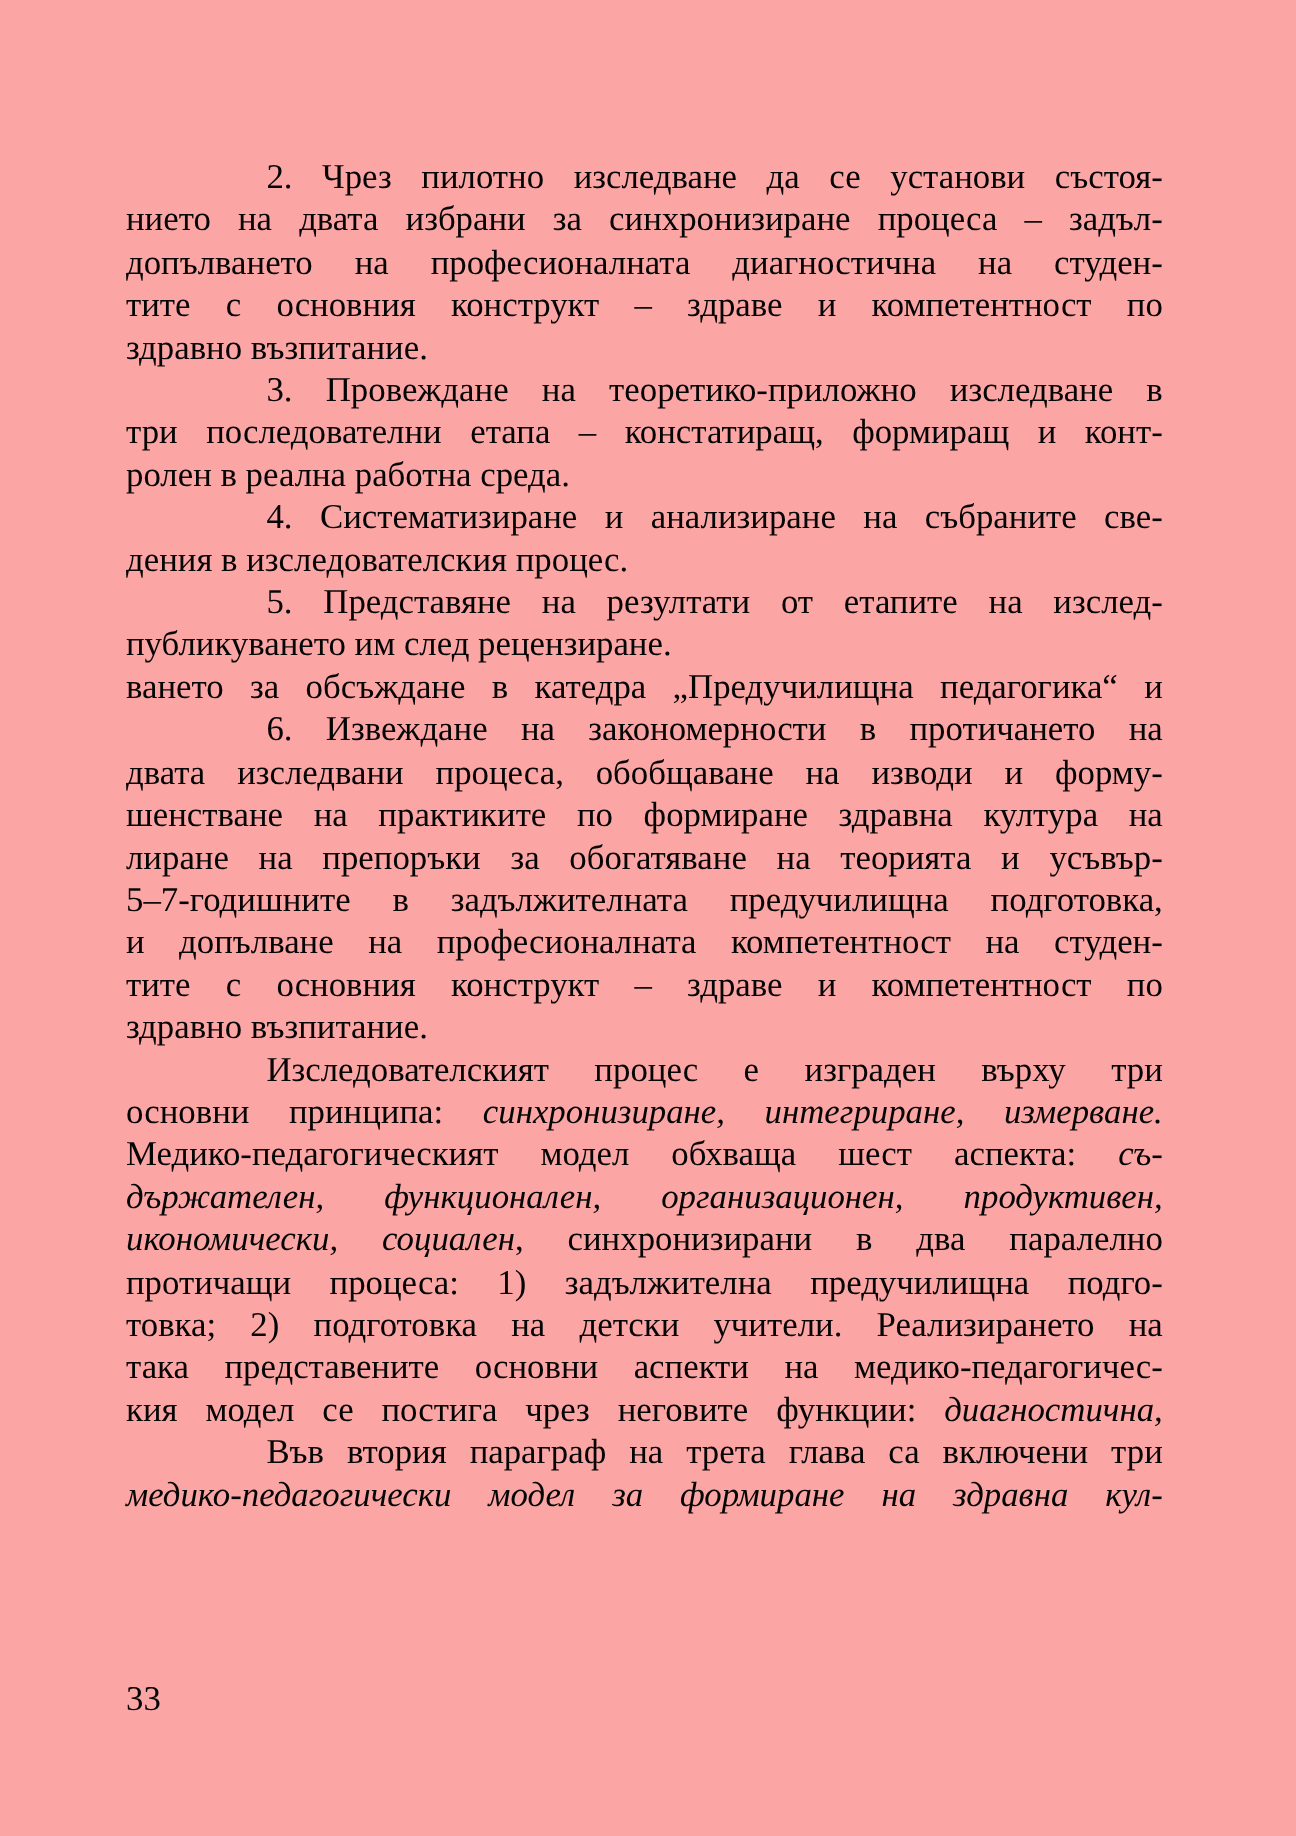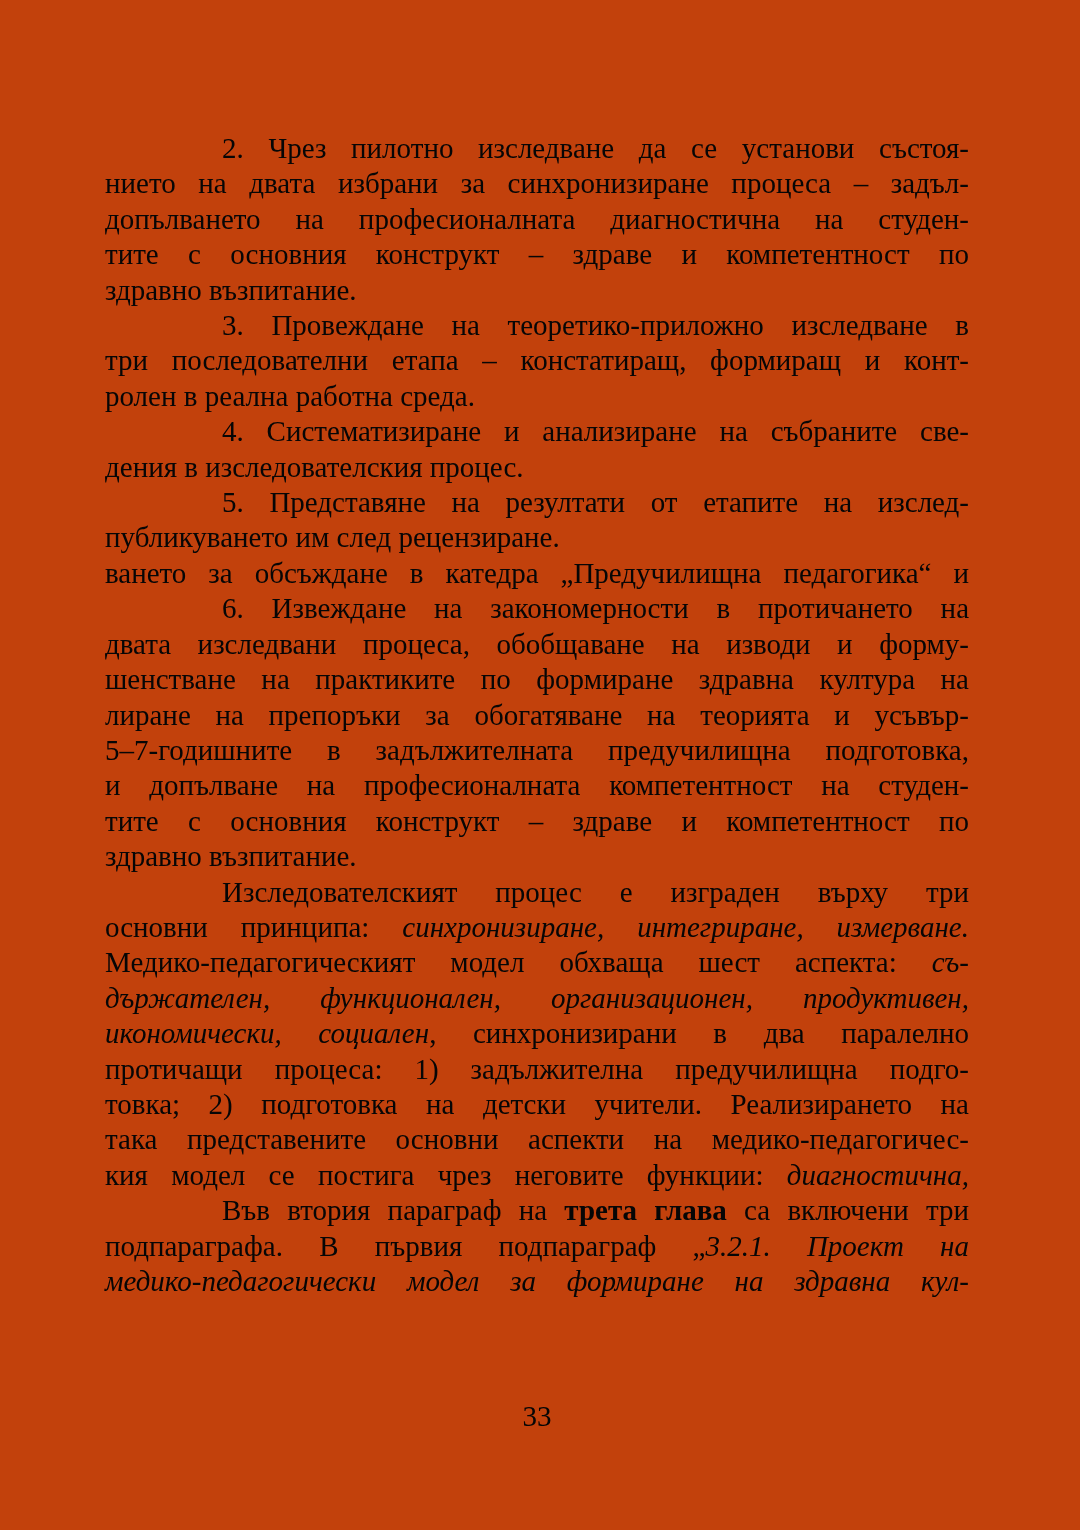--- a/index.html
+++ b/index.html
@@ -1,47 +1,47 @@
 <!DOCTYPE html>
 <html><head>
 <meta charset="utf-8">
 <style>
   html, body { margin: 0; padding: 0; background: #e8e8e8; }
   .page {
     position: relative;
     width: 1080px;
     height: 1530px;
-    background: #c2410c;
+    background: #fca5a5;
     font-family: "Liberation Serif", "DejaVu Serif", serif;
     color: #060606;
     overflow: hidden;
   }
   .text-block {
     position: absolute;
     left: 105px;
     top: 131px;
     width: 864px;
     font-size: 29px;
     line-height: 35.4px;
   }
   .para { margin: 0; padding: 0; }
   .line {
     text-align: justify;
     text-align-last: justify;
   }
   .line.last { text-align-last: left; }
   .line.first { text-indent: 117px; }
   .it { font-style: italic; }
-  .bo { font-weight: bold; }
+  .bo { font-weight: normal; }
   .page-number {
     position: absolute;
     left: 105px;
     top: 1399px;
     width: 864px;
-    text-align: center;
+    text-align: left;
     font-size: 29px;
     line-height: 35.4px;
   }
 </style>
 </head>
 <body>
 
 <div class="page">
   <div class="text-block">
       <div class="para">
@@ -81,18 +81,17 @@
         <div class="line"><span>Медико-педагогическият модел обхваща шест аспекта: </span><span class="it">съ-</span></div>
         <div class="line"><span class="it">държателен, функционален, организационен, продуктивен,</span></div>
         <div class="line"><span class="it">икономически, социален</span><span>, синхронизирани в два паралелно</span></div>
         <div class="line"><span>протичащи процеса: 1) задължителна предучилищна подго-</span></div>
         <div class="line"><span>товка; 2) подготовка на детски учители. Реализирането на</span></div>
         <div class="line"><span>така представените основни аспекти на медико-педагогичес-</span></div>
         <div class="line"><span>кия модел се постига чрез неговите функции: </span><span class="it">диагностична,</span></div>
       </div>
       <div class="para">
         <div class="line first"><span>Във втория параграф на </span><span class="bo">трета глава</span><span> са включени три</span></div>
-        <div class="line"><span>подпараграфа. В първия подпараграф „</span><span class="it">3.2.1. Проект на</span></div>
         <div class="line"><span class="it">медико-педагогически модел за формиране на здравна кул-</span></div>
       </div>
     </div>
   <div class="page-number">33</div>
 </div>
 
 </body></html>

